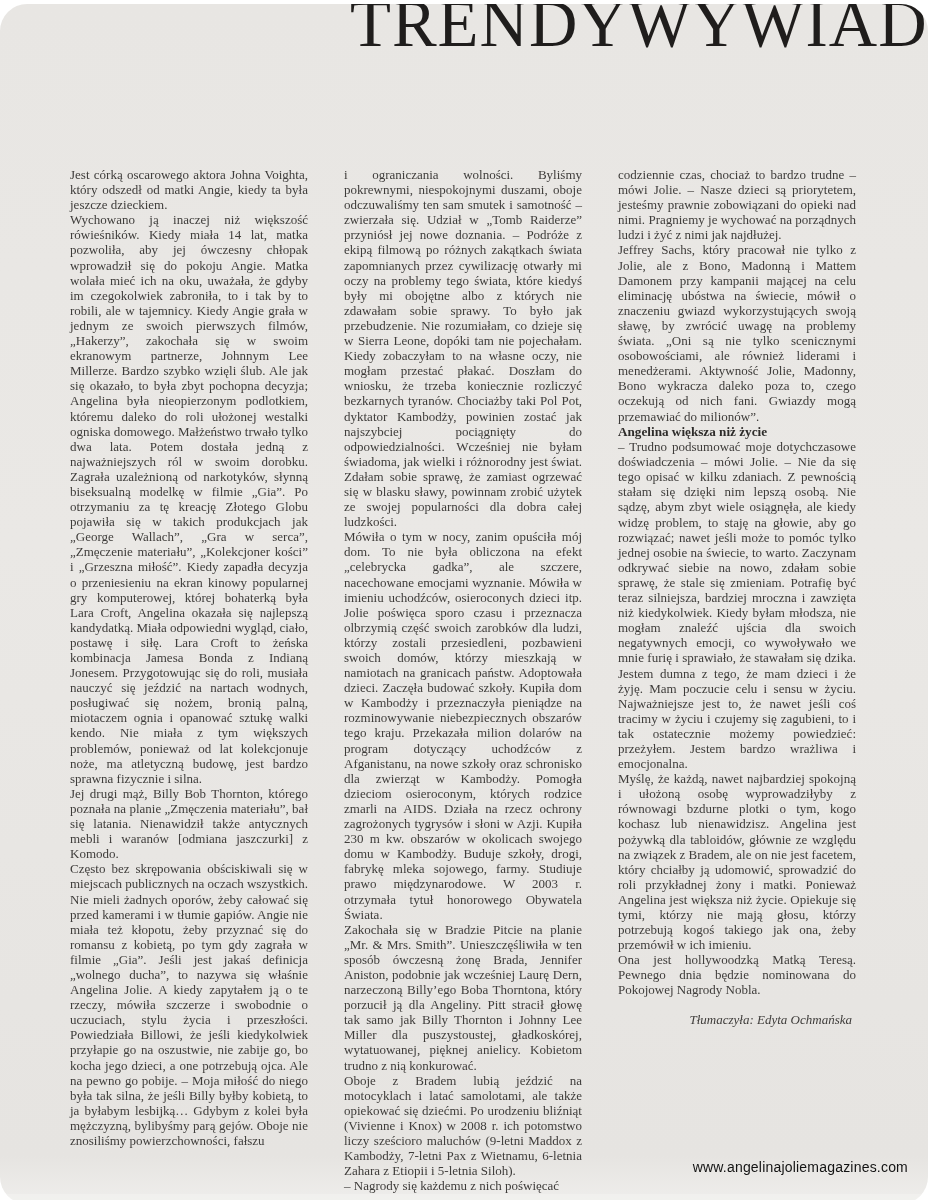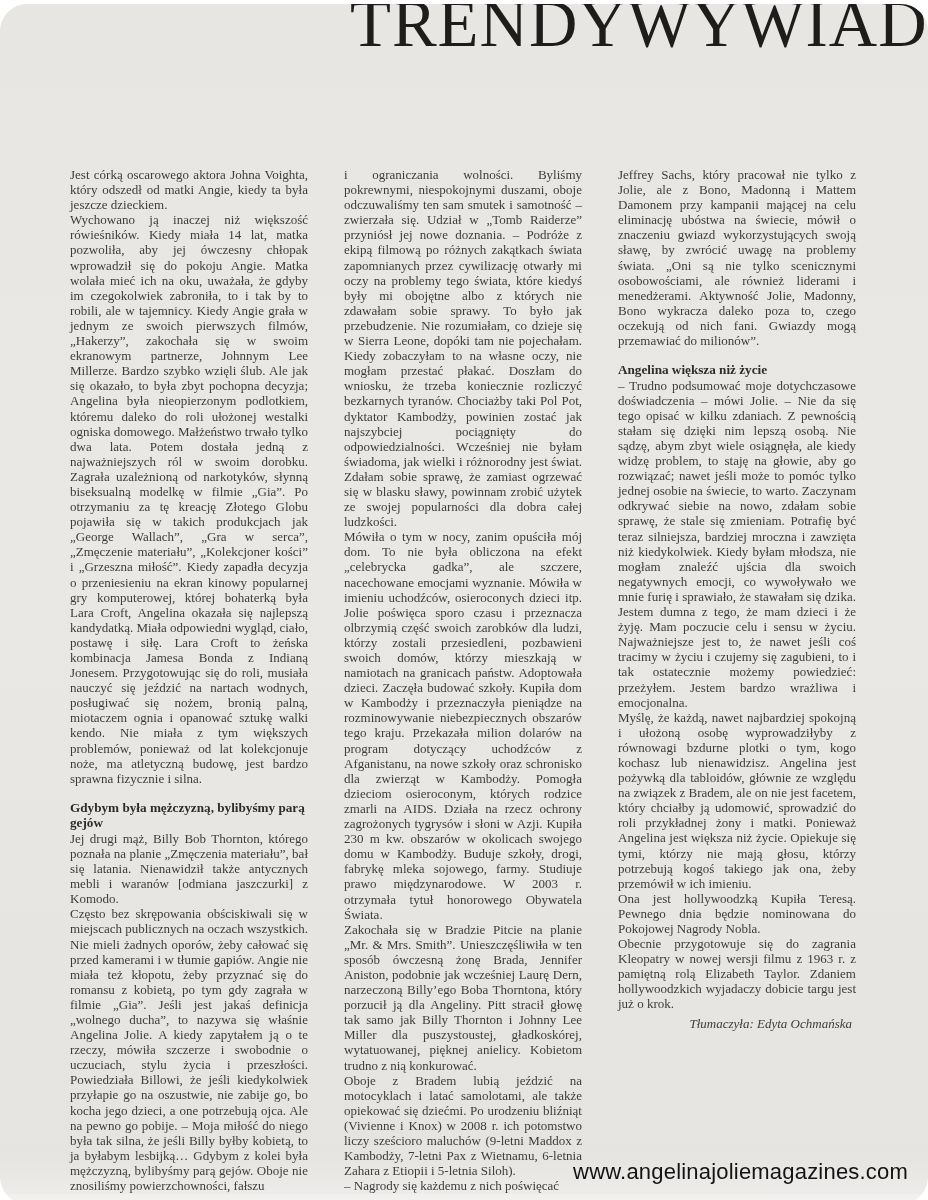--- a/index.html
+++ b/index.html
@@ -24,65 +24,64 @@
     position:absolute;left:70px;top:163px;width:786px;
     display:flex;gap:36px;
   }
   .col{flex:1;min-width:0;}
   .para{
     font-size:13px;line-height:15.1px;color:#3e3c3a;
     text-align:justify;text-justify:inter-word;
   }
   .subhead{
     font-size:13.2px;line-height:15.5px;font-weight:bold;color:#2e2c2a;
-    margin-top:14px;text-align:left;
+    text-align:left;
   }
   .credit{
     font-size:13px;line-height:15.1px;color:#3e3c3a;
-    font-style:italic;text-align:right;padding-right:4px;margin-top:4px;
+    font-style:italic;text-align:right;padding-right:4px;margin-top:14px;
   }
   .watermark{
     position:absolute;top:1155px;right:20px;
     font-family:"Liberation Sans", sans-serif;
-    font-size:22px;letter-spacing:0.2px;color:#131313;
+    font-size:14px;letter-spacing:0.2px;color:#131313;
   }
   .bottom-strip{
     position:absolute;left:0;bottom:0;width:928px;height:10px;
     background:#f3f2f0;opacity:.65;
   }
 </style>
 </head>
 <body>
 
 <div class="page">
 
   <div class="masthead">TRENDYWYWIAD</div>
 
   <div class="columns">
     <div class="col">
         <div class="para">Jest córką oscarowego aktora Johna Voighta, który odszedł od matki Angie, kiedy ta była jeszcze dzieckiem.</div>
         <div class="para">Wychowano ją inaczej niż większość rówieśników. Kiedy miała 14 lat, matka pozwoliła, aby jej ówczesny chłopak wprowadził się do pokoju Angie. Matka wolała mieć ich na oku, uważała, że gdyby im czegokolwiek zabroniła, to i tak by to robili, ale w tajemnicy. Kiedy Angie grała w jednym ze swoich pierwszych filmów, „Hakerzy”, zakochała się w swoim ekranowym partnerze, Johnnym Lee Millerze. Bardzo szybko wzięli ślub. Ale jak się okazało, to była zbyt pochopna decyzja; Angelina była nieopierzonym podlotkiem, któremu daleko do roli ułożonej westalki ogniska domowego. Małżeństwo trwało tylko dwa lata. Potem dostała jedną z najważniejszych ról w swoim dorobku. Zagrała uzależnioną od narkotyków, słynną biseksualną modelkę w filmie „Gia”. Po otrzymaniu za tę kreację Złotego Globu pojawiła się w takich produkcjach jak „George Wallach”, „Gra w serca”, „Zmęczenie materiału”, „Kolekcjoner kości” i „Grzeszna miłość”. Kiedy zapadła decyzja o przeniesieniu na ekran kinowy popularnej gry komputerowej, której bohaterką była Lara Croft, Angelina okazała się najlepszą kandydatką. Miała odpowiedni wygląd, ciało, postawę i siłę. Lara Croft to żeńska kombinacja Jamesa Bonda z Indianą Jonesem. Przygotowując się do roli, musiała nauczyć się jeździć na nartach wodnych, posługiwać się nożem, bronią palną, miotaczem ognia i opanować sztukę walki kendo. Nie miała z tym większych problemów, ponieważ od lat kolekcjonuje noże, ma atletyczną budowę, jest bardzo sprawna fizycznie i silna.</div>
-        <div class="subhead">Gdybym była mężczyzną, bylibyśmy parą gejów</div>
         <div class="para">Jej drugi mąż, Billy Bob Thornton, którego poznała na planie „Zmęczenia materiału”, bał się latania. Nienawidził także antycznych mebli i waranów [odmiana jaszczurki] z Komodo.</div>
         <div class="para">Często bez skrępowania obściskiwali się w miejscach publicznych na oczach wszystkich. Nie mieli żadnych oporów, żeby całować się przed kamerami i w tłumie gapiów. Angie nie miała też kłopotu, żeby przyznać się do romansu z kobietą, po tym gdy zagrała w filmie „Gia”. Jeśli jest jakaś definicja „wolnego ducha”, to nazywa się właśnie Angelina Jolie. A kiedy zapytałem ją o te rzeczy, mówiła szczerze i swobodnie o uczuciach, stylu życia i przeszłości. Powiedziała Billowi, że jeśli kiedykolwiek przyłapie go na oszustwie, nie zabije go, bo kocha jego dzieci, a one potrzebują ojca. Ale na pewno go pobije. – Moja miłość do niego była tak silna, że jeśli Billy byłby kobietą, to ja byłabym lesbijką… Gdybym z kolei była mężczyzną, bylibyśmy parą gejów. Oboje nie znosiliśmy powierzchowności, fałszu</div>
       </div>
     <div class="col">
         <div class="para">i ograniczania wolności. Byliśmy pokrewnymi, niespokojnymi duszami, oboje odczuwaliśmy ten sam smutek i samotność – zwierzała się. Udział w „Tomb Raiderze” przyniósł jej nowe doznania. – Podróże z ekipą filmową po różnych zakątkach świata zapomnianych przez cywilizację otwarły mi oczy na problemy tego świata, które kiedyś były mi obojętne albo z których nie zdawałam sobie sprawy. To było jak przebudzenie. Nie rozumiałam, co dzieje się w Sierra Leone, dopóki tam nie pojechałam. Kiedy zobaczyłam to na własne oczy, nie mogłam przestać płakać. Doszłam do wniosku, że trzeba koniecznie rozliczyć bezkarnych tyranów. Chociażby taki Pol Pot, dyktator Kambodży, powinien zostać jak najszybciej pociągnięty do odpowiedzialności. Wcześniej nie byłam świadoma, jak wielki i różnorodny jest świat. Zdałam sobie sprawę, że zamiast ogrzewać się w blasku sławy, powinnam zrobić użytek ze swojej popularności dla dobra całej ludzkości.</div>
         <div class="para">Mówiła o tym w nocy, zanim opuściła mój dom. To nie była obliczona na efekt „celebrycka gadka”, ale szczere, nacechowane emocjami wyznanie. Mówiła w imieniu uchodźców, osieroconych dzieci itp. Jolie poświęca sporo czasu i przeznacza olbrzymią część swoich zarobków dla ludzi, którzy zostali przesiedleni, pozbawieni swoich domów, którzy mieszkają w namiotach na granicach państw. Adoptowała dzieci. Zaczęła budować szkoły. Kupiła dom w Kambodży i przeznaczyła pieniądze na rozminowywanie niebezpiecznych obszarów tego kraju. Przekazała milion dolarów na program dotyczący uchodźców z Afganistanu, na nowe szkoły oraz schronisko dla zwierząt w Kambodży. Pomogła dzieciom osieroconym, których rodzice zmarli na AIDS. Działa na rzecz ochrony zagrożonych tygrysów i słoni w Azji. Kupiła 230 m kw. obszarów w okolicach swojego domu w Kambodży. Buduje szkoły, drogi, fabrykę mleka sojowego, farmy. Studiuje prawo międzynarodowe. W 2003 r. otrzymała tytuł honorowego Obywatela Świata.</div>
         <div class="para">Zakochała się w Bradzie Pitcie na planie „Mr. &amp; Mrs. Smith”. Unieszczęśliwiła w ten sposób ówczesną żonę Brada, Jennifer Aniston, podobnie jak wcześniej Laurę Dern, narzeczoną Billy’ego Boba Thorntona, który porzucił ją dla Angeliny. Pitt stracił głowę tak samo jak Billy Thornton i Johnny Lee Miller dla puszystoustej, gładkoskórej, wytatuowanej, pięknej anielicy. Kobietom trudno z nią konkurować.</div>
         <div class="para">Oboje z Bradem lubią jeździć na motocyklach i latać samolotami, ale także opiekować się dziećmi. Po urodzeniu bliźniąt (Vivienne i Knox) w 2008 r. ich potomstwo liczy sześcioro maluchów (9-letni Maddox z Kambodży, 7-letni Pax z Wietnamu, 6-letnia Zahara z Etiopii i 5-letnia Siloh).</div>
         <div class="para">– Nagrody się każdemu z nich poświęcać</div>
       </div>
     <div class="col">
+        <div class="para">codziennie czas, chociaż to bardzo trudne – mówi Jolie. – Nasze dzieci są priorytetem, jesteśmy prawnie zobowiązani do opieki nad nimi. Pragniemy je wychować na porządnych ludzi i żyć z nimi jak najdłużej.</div>
         <div class="para">Jeffrey Sachs, który pracował nie tylko z Jolie, ale z Bono, Madonną i Mattem Damonem przy kampanii mającej na celu eliminację ubóstwa na świecie, mówił o znaczeniu gwiazd wykorzystujących swoją sławę, by zwrócić uwagę na problemy świata. „Oni są nie tylko scenicznymi osobowościami, ale również liderami i menedżerami. Aktywność Jolie, Madonny, Bono wykracza daleko poza to, czego oczekują od nich fani. Gwiazdy mogą przemawiać do milionów”.</div>
         <div class="subhead">Angelina większa niż życie</div>
         <div class="para">– Trudno podsumować moje dotychczasowe doświadczenia – mówi Jolie. – Nie da się tego opisać w kilku zdaniach. Z pewnością stałam się dzięki nim lepszą osobą. Nie sądzę, abym zbyt wiele osiągnęła, ale kiedy widzę problem, to staję na głowie, aby go rozwiązać; nawet jeśli może to pomóc tylko jednej osobie na świecie, to warto. Zaczynam odkrywać siebie na nowo, zdałam sobie sprawę, że stale się zmieniam. Potrafię być teraz silniejsza, bardziej mroczna i zawzięta niż kiedykolwiek. Kiedy byłam młodsza, nie mogłam znaleźć ujścia dla swoich negatywnych emocji, co wywoływało we mnie furię i sprawiało, że stawałam się dzika. Jestem dumna z tego, że mam dzieci i że żyję. Mam poczucie celu i sensu w życiu. Najważniejsze jest to, że nawet jeśli coś tracimy w życiu i czujemy się zagubieni, to i tak ostatecznie możemy powiedzieć: przeżyłem. Jestem bardzo wrażliwa i emocjonalna.</div>
         <div class="para">Myślę, że każdą, nawet najbardziej spokojną i ułożoną osobę wyprowadziłyby z równowagi bzdurne plotki o tym, kogo kochasz lub nienawidzisz. Angelina jest pożywką dla tabloidów, głównie ze względu na związek z Bradem, ale on nie jest facetem, który chciałby ją udomowić, sprowadzić do roli przykładnej żony i matki. Ponieważ Angelina jest większa niż życie. Opiekuje się tymi, którzy nie mają głosu, którzy potrzebują kogoś takiego jak ona, żeby przemówił w ich imieniu.</div>
-        <div class="para">Ona jest hollywoodzką Kupiła Teresą. Pewnego dnia będzie nominowana do Pokojowej Nagrody Nobla.</div>
-        <div class="para">Obecnie przygotowuje się do zagrania Kleopatry w nowej wersji filmu z 1963 r. z pamiętną rolą Elizabeth Taylor. Zdaniem hollywoodzkich wyjadaczy dobicie targu jest już o krok.</div>
+        <div class="para">Ona jest hollywoodzką Matką Teresą. Pewnego dnia będzie nominowana do Pokojowej Nagrody Nobla.</div>
         <div class="credit">Tłumaczyła: Edyta Ochmańska</div>
       </div>
   </div>
 
   <div class="watermark">www.angelinajoliemagazines.com</div>
 
   <div class="bottom-strip"></div>
 
 </div>
 

